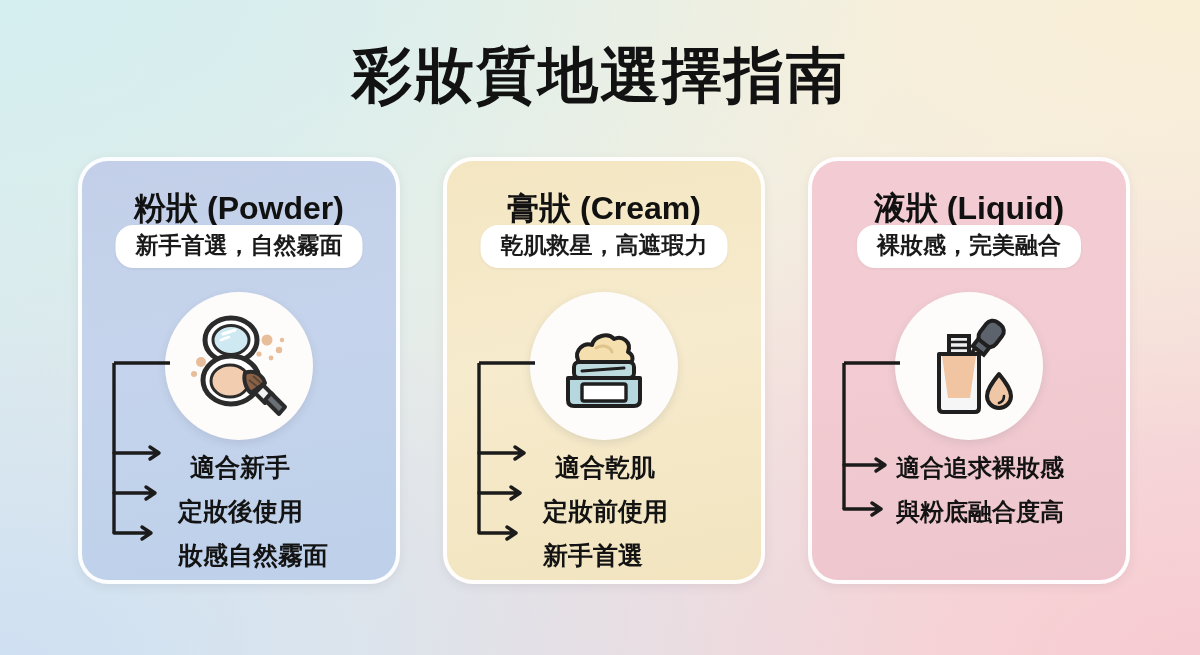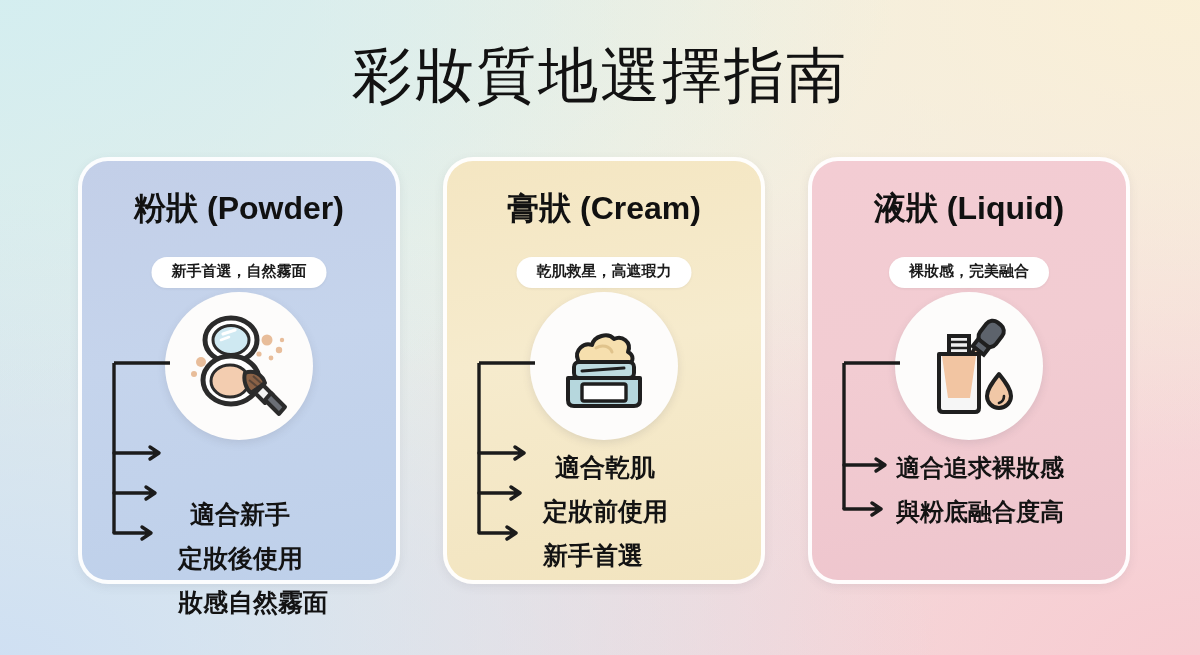--- a/index.html
+++ b/index.html
@@ -14,21 +14,21 @@
       radial-gradient(130% 120% at 100% 0%, rgba(250,240,214,0.95) 0%, rgba(250,240,214,0) 58%),
       radial-gradient(135% 125% at 0% 100%, rgba(206,223,243,0.95) 0%, rgba(206,223,243,0) 58%),
       radial-gradient(140% 130% at 100% 100%, rgba(247,202,208,0.95) 0%, rgba(247,202,208,0) 60%),
       linear-gradient(120deg,#dcecec 0%,#eef0e6 45%,#f6e2e2 100%);
   }
 
   
   #title {
     position:absolute; top:36px; left:0; width:1200px;
     text-align:center;
-    font-size:60px; font-weight:normal; letter-spacing:2px;
+    font-size:60px; font-weight:bold; letter-spacing:2px;
     color:#121212;
     font-family:"DejaVu Sans","Liberation Sans",sans-serif;
   }
 
   
   .card {
     position:absolute; top:157px; width:322px; height:427px;
     border:4px solid rgba(255,255,255,0.95);
     border-radius:30px;
     box-shadow:0 3px 10px rgba(90,90,110,0.10);
@@ -38,24 +38,24 @@
   #card-2 { left:808px; background:linear-gradient(170deg,#f3ccd3 0%,#f2ccd2 45%,#eec5cd 100%); }
 
   .card-title {
     position:absolute; top:26px; left:0; width:100%;
     text-align:center;
     font-size:32px; font-weight:bold; color:#111;
     font-family:Liberation Sans, sans-serif;
     white-space:nowrap;
   }
   .badge {
-    position:absolute; top:96px; left:50%; transform:translateX(-50%);
+    position:absolute; top:64px; left:50%; transform:translateX(-50%);
     background:#ffffff; border-radius:18px;
     padding:5px 20px 7px 20px;
-    font-size:15px; font-weight:bold; color:#1a1a1a;
+    font-size:23px; font-weight:bold; color:#1a1a1a;
     font-family:"DejaVu Sans","Liberation Sans",sans-serif;
     white-space:nowrap;
     box-shadow:0 1px 3px rgba(0,0,0,0.06);
   }
 
   
   .icon-bubble {
     position:absolute; top:131px; left:50%; transform:translateX(-50%);
     width:148px; height:148px; border-radius:50%;
     background:#fdfcfb;
@@ -68,21 +68,21 @@
   .bracket { position:absolute; left:28px; top:196px; }
   .bullets {
     position:absolute; left:96px; top:282px; width:226px;
   }
   .bullet {
     height:44px; line-height:44px;
     font-size:25px; font-weight:bold; color:#131313;
     font-family:"DejaVu Sans","Liberation Sans",sans-serif;
     white-space:nowrap;
   }
-  #card-0 .bullets { top:285px;margin-top:47px; }
+  #card-0 .bullets { top:285px; }
   #card-0 .bullet:nth-child(1) { padding-left:12px; }
   #card-1 .bullets { top:285px; }
   #card-1 .bullet:nth-child(1) { padding-left:12px; }
   #card-2 .bullets { top:285px; left:84px; }
   #card-2 .bullet { font-size:24px; }
 </style>
 </head>
 <body>
 
 <div id="stage">

